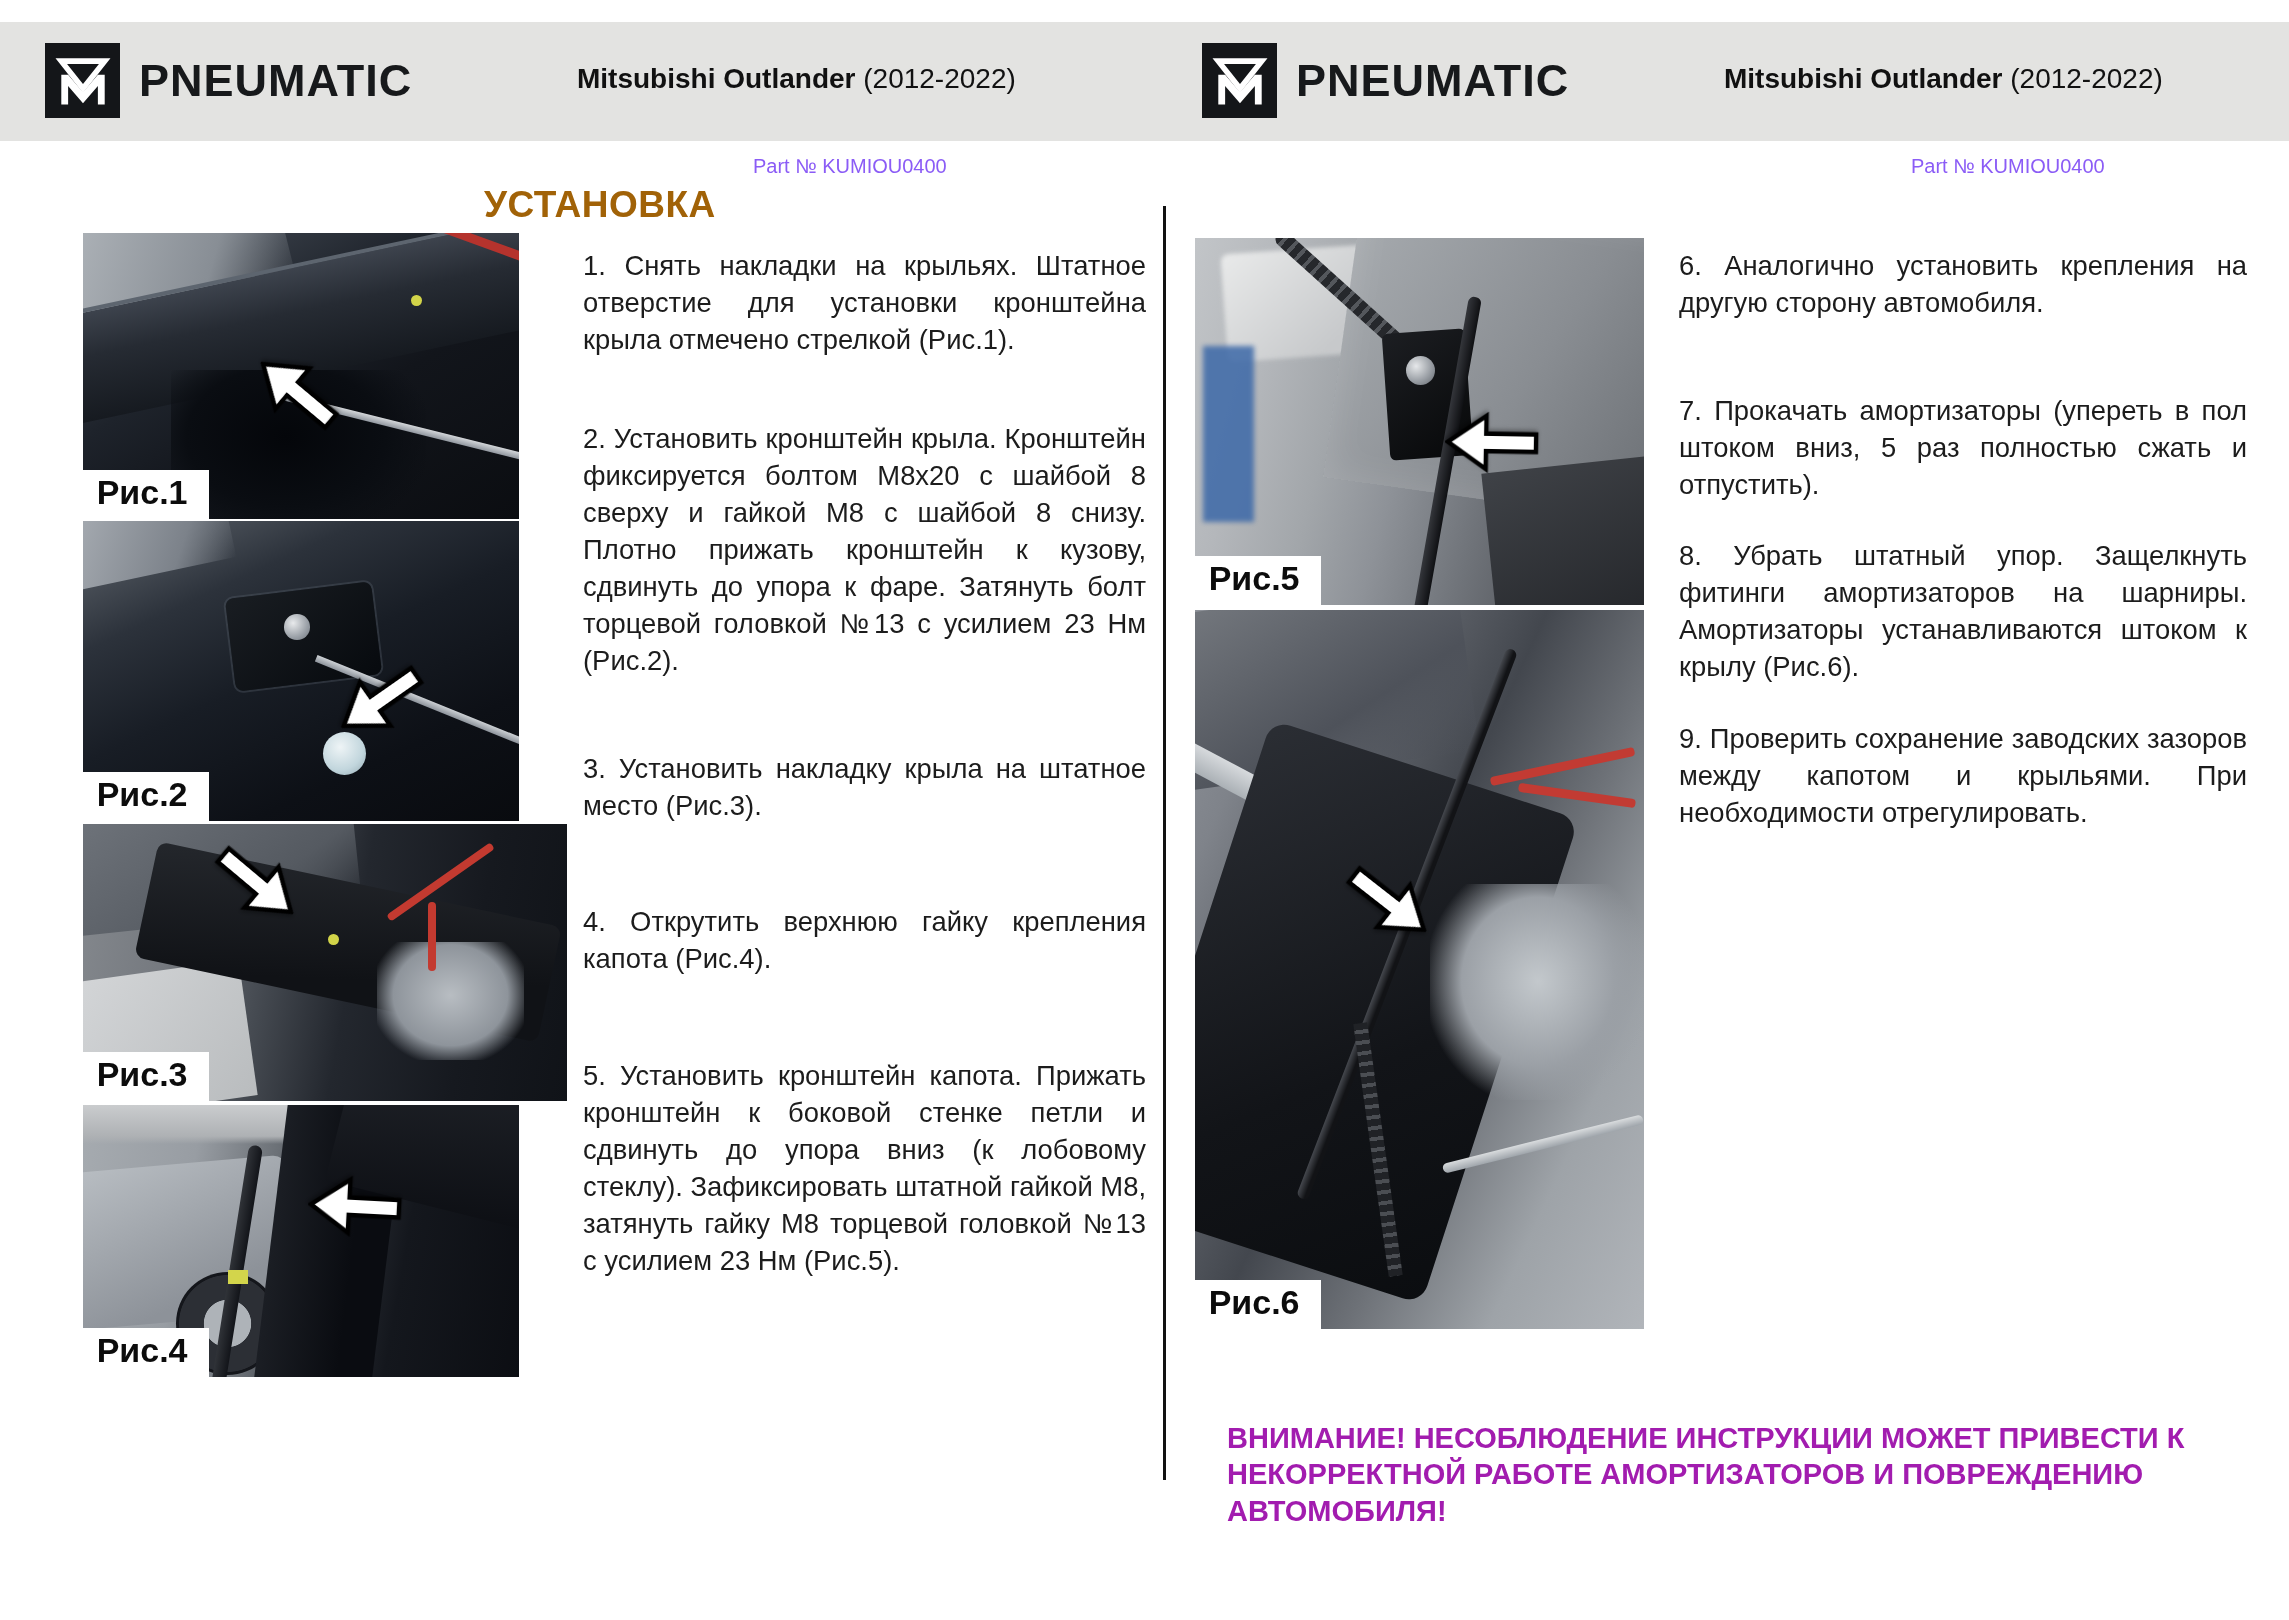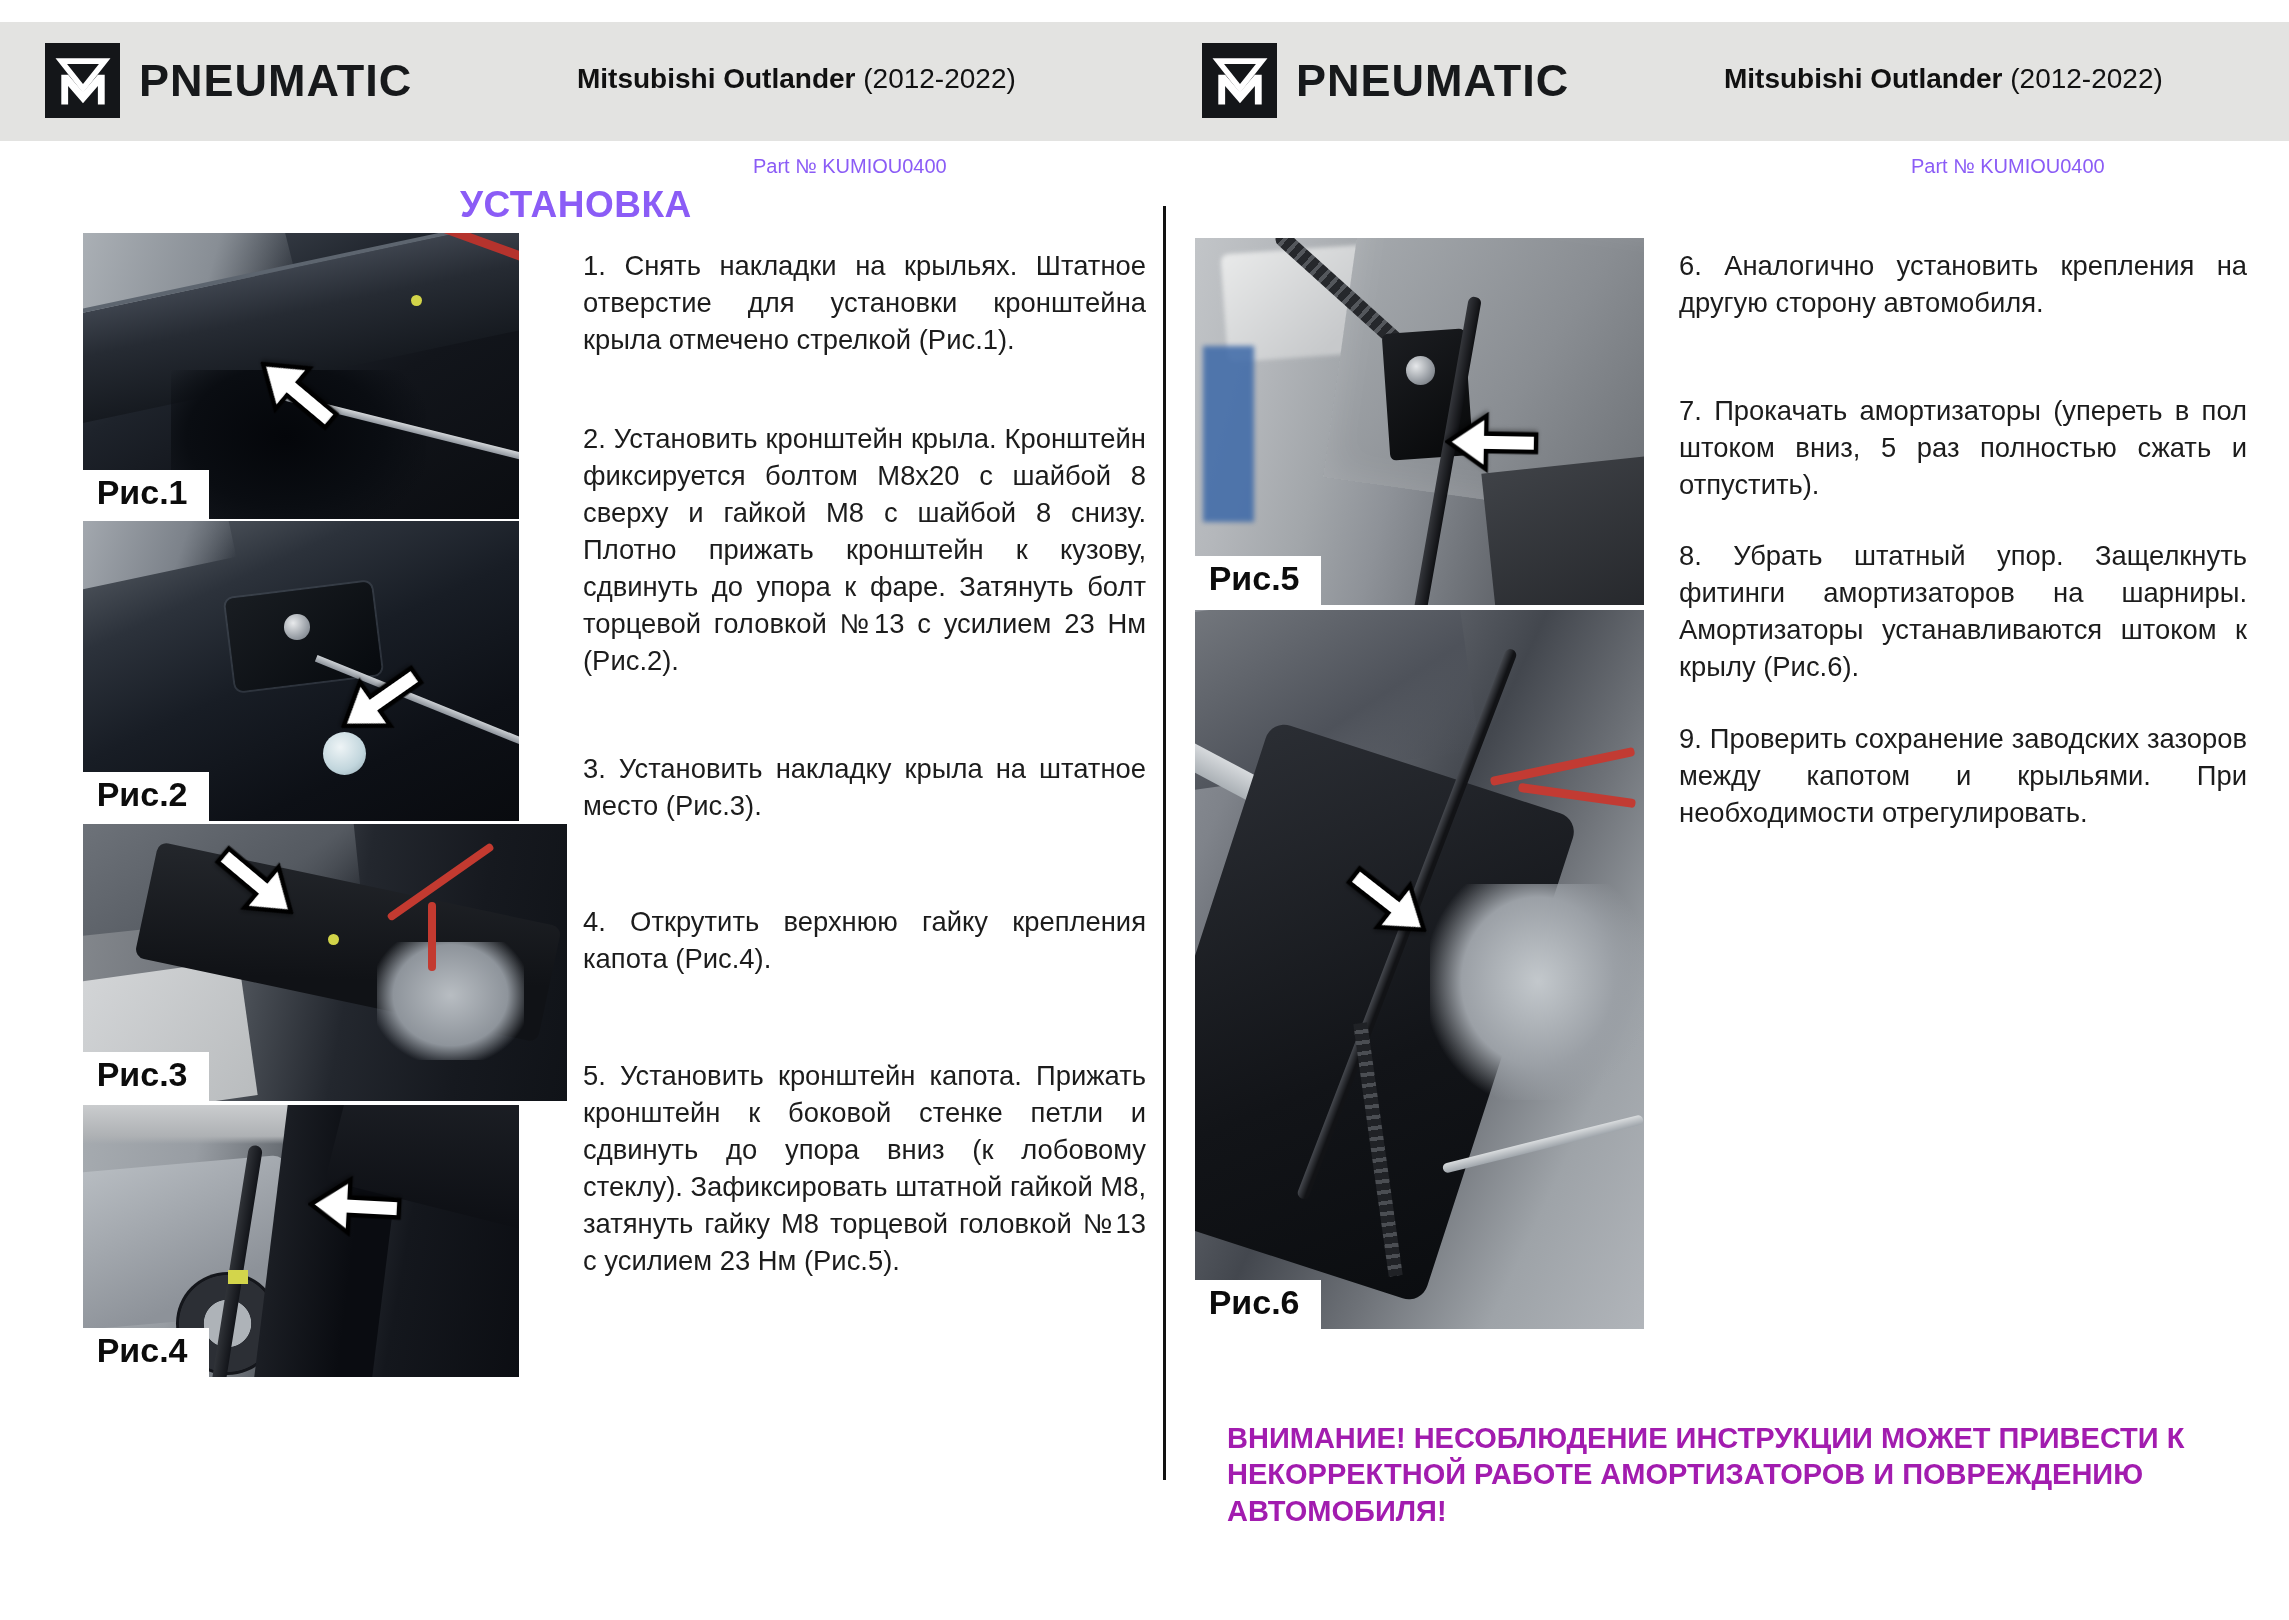--- a/index.html
+++ b/index.html
@@ -7,21 +7,21 @@
         font-family:"Liberation Sans","DejaVu Sans",sans-serif;color:#1c1c1c;}
   
   .band{position:absolute;left:0;top:21.6px;width:2290px;height:119px;background:#e3e3e1;}
   .logo-box{position:absolute;top:21.6px;width:75px;height:75px;background:#141619;}
   .logo-box svg{position:absolute;left:6.9px;top:6.9px;width:62px;height:62px;}
   .brand{position:absolute;top:33px;font-size:45px;font-weight:700;letter-spacing:1px;color:#17191b;white-space:nowrap;}
   .model{position:absolute;top:41px;font-size:28px;white-space:nowrap;color:#111;}
   .model b{font-weight:700;}
   
   .part{position:absolute;top:155px;font-size:20px;color:#8b5cf6;white-space:nowrap;}
-  .h1{position:absolute;left:460px;top:184px;font-size:37px;font-weight:700;color:#8b5cf6;letter-spacing:0.5px;}
+  .h1{position:absolute;left:484px;top:184px;font-size:37px;font-weight:700;color:#a16207;letter-spacing:0.5px;}
   .vr{position:absolute;left:1163px;top:206px;width:2.9px;height:1274px;background:#111;}
   
   .ph{position:absolute;overflow:hidden;background:#15181e;}
   .sh{position:absolute;display:block;}
   .dot{position:absolute;width:10.8px;height:10.8px;border-radius:50%;background:#d2d449;}
   .arrow{position:absolute;width:94px;height:65px;filter:drop-shadow(1px 2px 2px rgba(0,0,0,.35));}
   .lbl{position:absolute;left:0;bottom:0;background:#ffffff;color:#0c0c0c;font-weight:700;
        font-size:34px;line-height:1.05;padding:4.9px 21.6px 8.8px 13.7px;}
   .f1{background:linear-gradient(150deg,#757a80 0%,#565c63 8%,#343a43 20%,#1e232b 38%,#12151b 60%,#0b0d11 100%);}
   .f2{background:linear-gradient(155deg,#6d727a 0%,#4e545c 10%,#2c323b 26%,#181d25 48%,#0d1016 75%,#090b0f 100%);}

